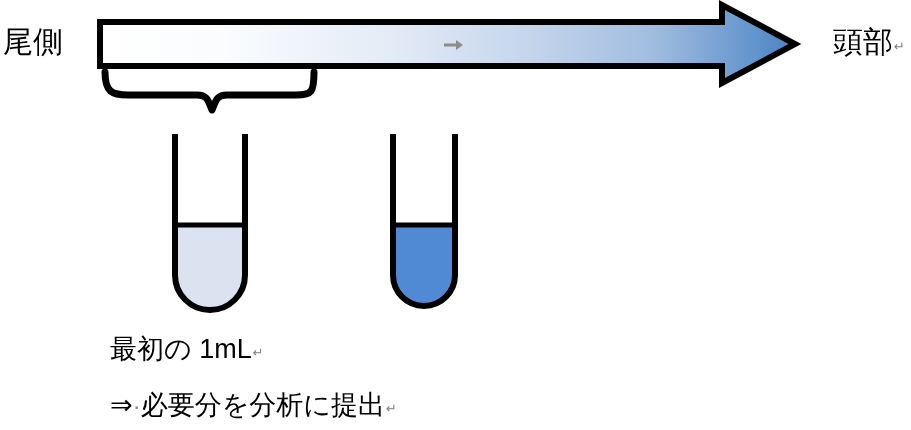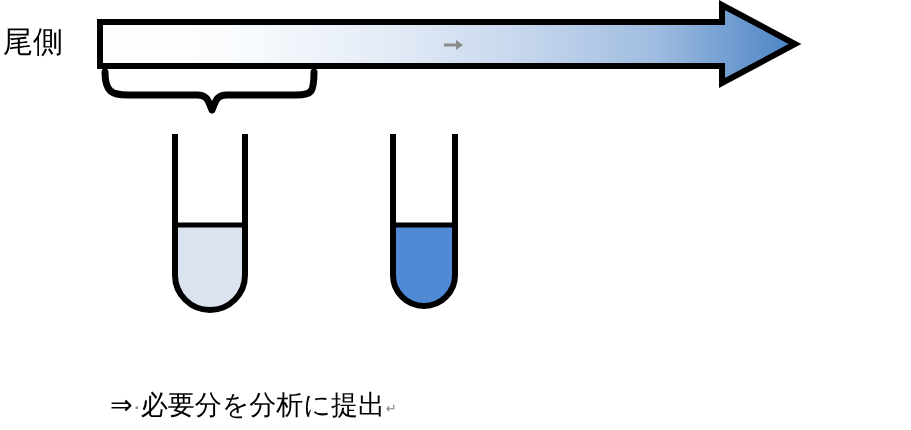--- a/index.html
+++ b/index.html
@@ -116,19 +116,25 @@
                L 455,134" fill="none" stroke="#000000" stroke-width="6" stroke-linecap="butt"></path>
       <line x1="393" y1="225" x2="455" y2="225" stroke="#000000" stroke-width="5"></line>
     </g>
   </svg>
 
   
   <div class="axis-label" id="label-caudal">
     <span>尾側</span>
   </div>
 
+  <div class="axis-label" id="label-cranial">
+    <span>頭部</span><span class="pilcrow">↵</span>
+  </div>
 
+  <div class="caption-line" id="caption-volume">
+    <span>最初の 1mL</span><span class="pilcrow">↵</span>
+  </div>
 
   <div class="caption-line" id="caption-submit">
     <span>⇒</span><span class="mid-dot">·</span><span>必要分を分析に提出</span><span class="pilcrow">↵</span>
   </div>
 
 </div>
 
 </body></html>

